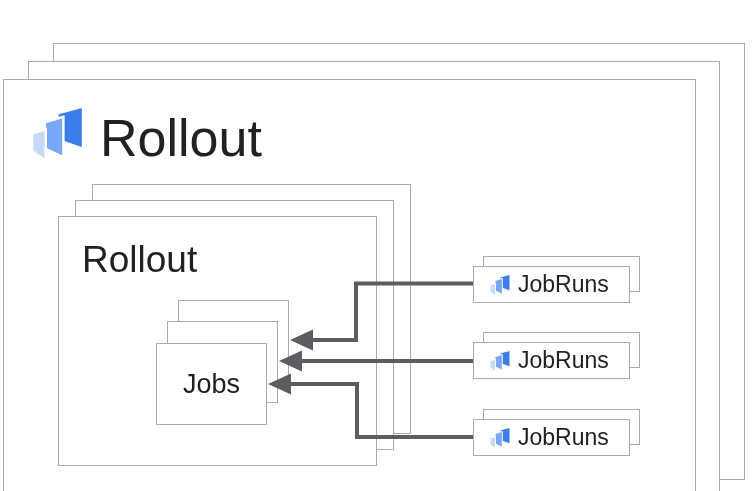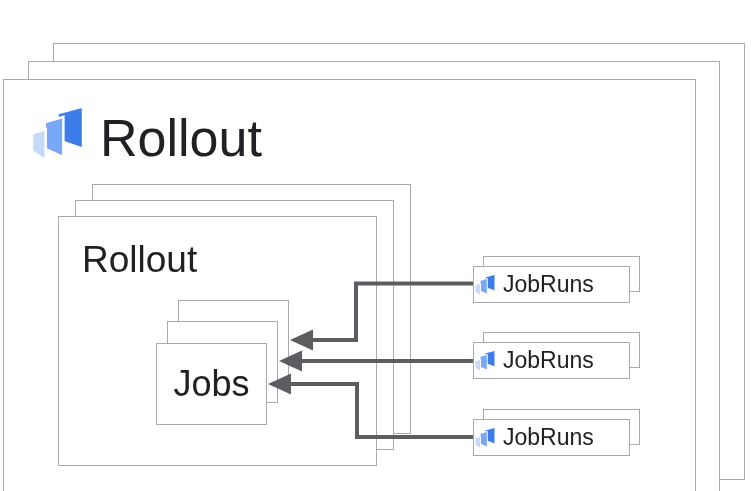--- a/index.html
+++ b/index.html
@@ -43,27 +43,27 @@
     position:absolute;left:23px;top:24px;
     font-size:37px;line-height:1;
   }
   
   .jobs-b2{left:178px;top:264px;width:111px;height:82px;}
   .jobs-b1{left:167px;top:285px;width:111px;height:82px;}
   .jobs-front{
     left:156px;top:307px;width:111px;height:82px;
     display:flex;align-items:center;justify-content:center;
   }
-  .jobs-title{font-size:36px;line-height:1;}
+  .jobs-title{font-size:27px;line-height:1;}
   
   .jr-back{width:157px;height:36px;}
   .jr-front{
     width:157px;height:37px;
     display:flex;align-items:center;
-    gap:8px;padding-left:1px;
+    gap:8px;padding-left:16px;
   }
   .jr1-back{left:483px;top:220px;}
   .jr1-front{left:473px;top:230px;}
   .jr2-back{left:483px;top:296px;}
   .jr2-front{left:473px;top:306px;}
   .jr3-back{left:483px;top:373px;}
   .jr3-front{left:473px;top:383px;}
   .jr-icon{width:20px;height:21.5px;flex:0 0 auto;}
   .jr-label{font-size:23px;line-height:1;}
   

